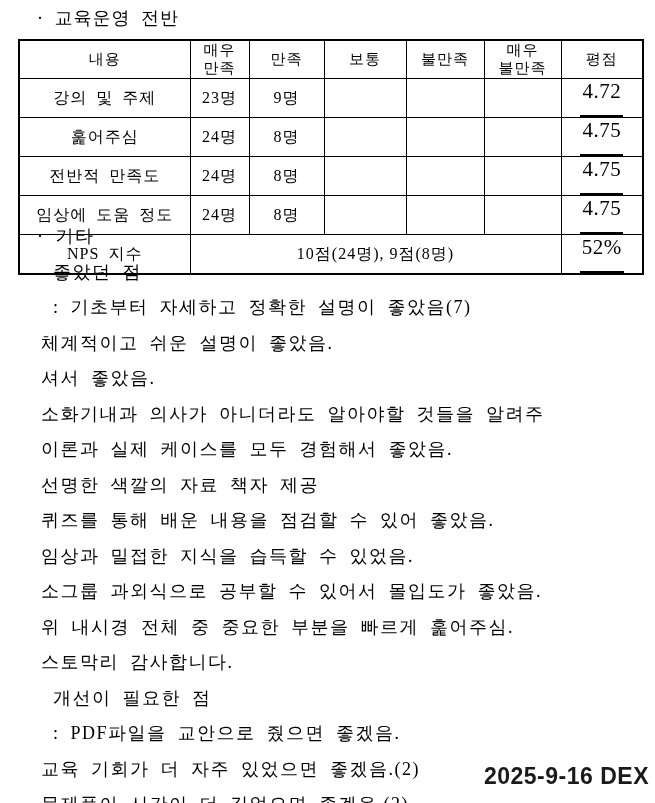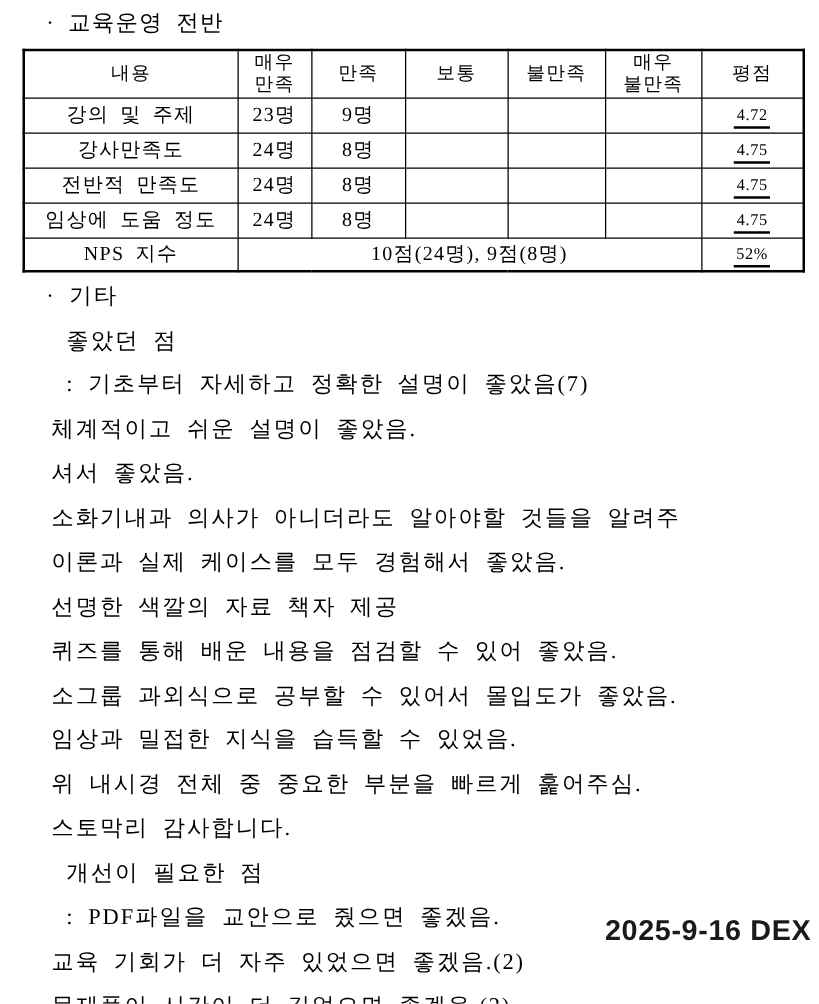--- a/index.html
+++ b/index.html
@@ -24,34 +24,34 @@
   table.survey td{
     border:1px solid #000;text-align:center;vertical-align:middle;
     padding:0 2px;font-size:16px;letter-spacing:1px;overflow:hidden;
   }
   table.survey tr.hdr td{height:37px;font-size:15px;line-height:1.15;white-space:pre-line;}
   table.survey tr.data td{height:27px;}
   table.survey tr.nps td{height:25px;}
   td.content-cell{font-size:17px;word-spacing:4px;}
   .rating-val{
     display:inline-block;border-bottom:2px solid #000;
-    padding:0 2px 1px 2px;font-size:13px;letter-spacing:0.5px;
+    padding:0 2px 11px 2px;font-size:21px;letter-spacing:0.5px;
   }
   
   .body-lines{
     position:absolute;left:0;top:219px;width:655px;
     font-size:18px;line-height:35.5px;letter-spacing:1.5px;word-spacing:5px;
     white-space:nowrap;
   }
   .L0{padding-left:37px;}
   .L1{padding-left:53px;}
   .L2{padding-left:41px;}
   
   .datestamp{
-    position:absolute;right:6px;top:731px;
+    position:absolute;right:6px;top:763px;
     font-family:"Liberation Sans","DejaVu Sans",sans-serif;
     font-weight:bold;font-size:23px;letter-spacing:0.5px;color:#1a1a1a;
   }
 </style>
 </head>
 <body>
 
 <div class="sec-heading">· 교육운영 전반</div>
 
 <table class="survey">
@@ -79,21 +79,21 @@
   <tr class="data">
     <td class="content-cell">강의 및 주제</td>
     <td>23명</td>
     <td>9명</td>
     <td></td>
     <td></td>
     <td></td>
     <td><span class="rating-val">4.72</span></td>
   </tr>
   <tr class="data">
-    <td class="content-cell">강사만족도</td>
+    <td class="content-cell">훑어주심</td>
     <td>24명</td>
     <td>8명</td>
     <td></td>
     <td></td>
     <td></td>
     <td><span class="rating-val">4.75</span></td>
   </tr>
   <tr class="data">
     <td class="content-cell">전반적 만족도</td>
     <td>24명</td>
@@ -123,22 +123,22 @@
 <div class="body-lines">
   <div class="L0">· 기타</div>
   <div class="L1">좋았던 점</div>
   <div class="L1">: 기초부터 자세하고 정확한 설명이 좋았음(7)</div>
   <div class="L2">체계적이고 쉬운 설명이 좋았음.</div>
   <div class="L2">셔서 좋았음.</div>
   <div class="L2">소화기내과 의사가 아니더라도 알아야할 것들을 알려주</div>
   <div class="L2">이론과 실제 케이스를 모두 경험해서 좋았음.</div>
   <div class="L2">선명한 색깔의 자료 책자 제공</div>
   <div class="L2">퀴즈를 통해 배운 내용을 점검할 수 있어 좋았음.</div>
+  <div class="L2">임상과 밀접한 지식을 습득할 수 있었음.</div>
   <div class="L2">소그룹 과외식으로 공부할 수 있어서 몰입도가 좋았음.</div>
-  <div class="L2">임상과 밀접한 지식을 습득할 수 있었음.</div>
   <div class="L2">위 내시경 전체 중 중요한 부분을 빠르게 훑어주심.</div>
   <div class="L2">스토막리 감사합니다.</div>
   <div class="L1">개선이 필요한 점</div>
   <div class="L1">: PDF파일을 교안으로 줬으면 좋겠음.</div>
   <div class="L2">교육 기회가 더 자주 있었으면 좋겠음.(2)</div>
   <div class="L2">문제풀이 시간이 더 길었으면 좋겠음.(2)</div>
 </div>
 
 <div class="datestamp">2025-9-16 DEX</div>
 

